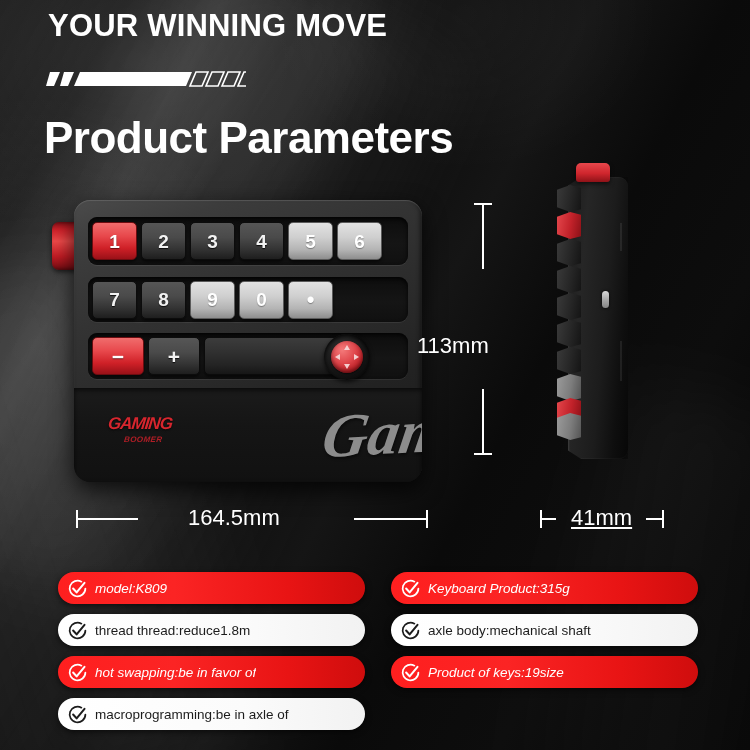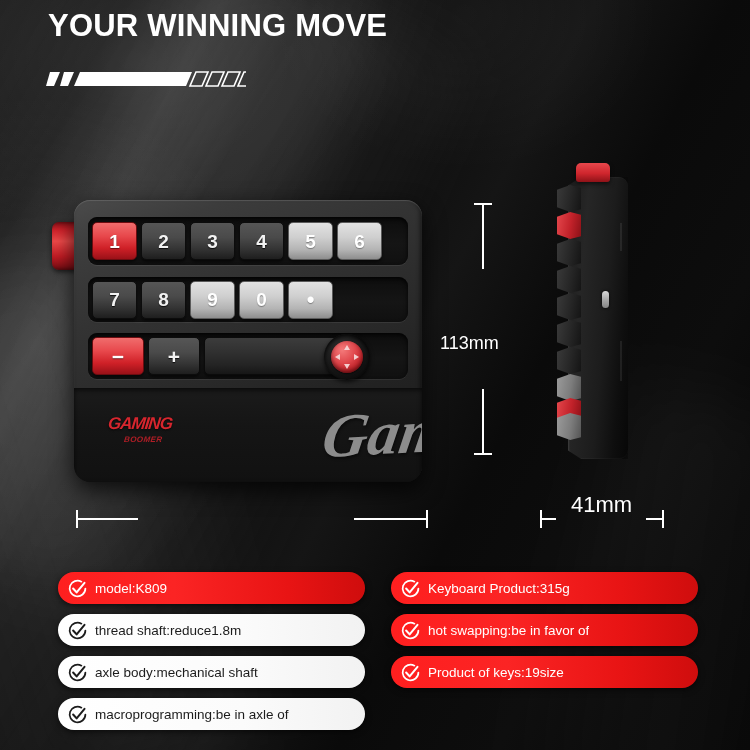--- a/index.html
+++ b/index.html
@@ -239,22 +239,22 @@
   .dim-v-seg {
     position: absolute; left: 0; width: 2px;
     background: #ffffff;
   }
   .dim-v-seg.top { top: 0; height: 66px; }
   .dim-v-seg.bot { top: 186px; height: 66px; }
   .dim-cap-h {
     position: absolute; left: -8px; width: 18px; height: 2px; background: #ffffff;
   }
   .dim-label-v {
-    position: absolute; left: 440px; top: 333px;
-    font-size: 18px; color: #ffffff; font-weight: normal;
+    position: absolute; left: 417px; top: 333px;
+    font-size: 22px; color: #ffffff; font-weight: normal;
     white-space: nowrap;
   }
 
   .dim-h { position: absolute; height: 2px; }
   .dim-h-line { position: absolute; top: 0; height: 2px; background: #ffffff; }
   .dim-cap-v {
     position: absolute; top: -8px; width: 2px; height: 18px; background: #ffffff;
   }
   .dim-label-h {
     position: absolute; font-size: 22px; color: #ffffff; white-space: nowrap;
@@ -280,21 +280,21 @@
     background: linear-gradient(90deg, #ff1f1f 0%, #fb2424 38%, #e81414 75%, #cf0d0d 100%);
   }
   .pill-white {
     background: linear-gradient(90deg, #ffffff 0%, #fbfbfb 60%, #f2f2f2 100%);
   }
   .pill-icon { width: 21px; height: 21px; flex: 0 0 21px; margin-right: 7px; }
   .pill-text {
     font-size: 13.5px; white-space: nowrap;
     overflow: hidden; text-overflow: clip;
   }
-  .pill-red .pill-text { color: #ffffff; }
+  .pill-red .pill-text { color: #ffffff; font-style: italic; }
   .pill-white .pill-text { color: #1c1c1c; }
 </style>
 </head>
 <body>
 
 <div id="page">
 
   <div class="streak streak-a"></div>
   <div class="streak streak-b"></div>
   <div class="streak streak-c"></div>
@@ -307,20 +307,21 @@
       <polygon points="4,4 14,4 8,18 0,18" fill="#ffffff"></polygon>
       <polygon points="18,4 28,4 22,18 14,18" fill="#ffffff"></polygon>
       <polygon points="34,4 146,4 140,18 28,18" fill="#ffffff"></polygon>
       <polygon points="150,4 162,4 156,18 144,18" fill="none" stroke="#ffffff" stroke-width="1.6"></polygon>
       <polygon points="166,4 178,4 172,18 160,18" fill="none" stroke="#ffffff" stroke-width="1.6"></polygon>
       <polygon points="182,4 194,4 188,18 176,18" fill="none" stroke="#ffffff" stroke-width="1.6"></polygon>
       <polygon points="198,4 210,4 204,18 192,18" fill="none" stroke="#ffffff" stroke-width="1.6"></polygon>
     </svg>
   </div>
 
+  <div class="page-title">Product Parameters</div>
 
   <div class="kb-wrap">
 
     <div class="kb-knob"></div>
 
     <div class="kb-body">
 
       <div class="kb-row kb-row-1">
         <div class="kc kc-red kc-num">1</div>
         <div class="kc kc-dark kc-num">2</div>
@@ -392,28 +393,29 @@
     <div class="dim-cap-h" style="top:250px"></div>
   </div>
   <div class="dim-label-v">113mm</div>
 
   <div class="dim-h" style="left:76px; top:518px; width:352px;">
     <div class="dim-cap-v" style="left:0px"></div>
     <div class="dim-h-line" style="left:0px; width:62px;"></div>
     <div class="dim-h-line" style="left:278px; width:72px;"></div>
     <div class="dim-cap-v" style="left:350px"></div>
   </div>
+  <div class="dim-label-h" style="left:188px; top:505px;">164.5mm</div>
 
   <div class="dim-h" style="left:540px; top:518px; width:124px;">
     <div class="dim-cap-v" style="left:0px"></div>
     <div class="dim-h-line" style="left:0px; width:16px;"></div>
     <div class="dim-h-line" style="left:106px; width:16px;"></div>
     <div class="dim-cap-v" style="left:122px"></div>
   </div>
-  <div class="dim-label-h" style="left:571px; top:492px;">41mm</div>
+  <div class="dim-label-h" style="left:571px; top:505px;text-decoration:underline;">41mm</div>
 
   <div class="specs">
 
     <div class="pill pill-red">
       <span class="pill-icon">
         <svg width="21" height="21" viewBox="0 0 24 24">
           <path d="M21 12a9 9 0 1 1-4.5-7.8" fill="none" stroke="#ffffff" stroke-width="2" stroke-linecap="round"></path>
           <polyline points="7,12 11,16.5 20,5.5" fill="none" stroke="#ffffff" stroke-width="2.3" stroke-linecap="round" stroke-linejoin="round"></polyline>
         </svg>
       </span>
@@ -430,59 +432,59 @@
       <span class="pill-text">Keyboard Product:315g</span>
     </div>
 
     <div class="pill pill-white">
       <span class="pill-icon">
         <svg width="21" height="21" viewBox="0 0 24 24">
           <path d="M21 12a9 9 0 1 1-4.5-7.8" fill="none" stroke="#1c1c1c" stroke-width="2" stroke-linecap="round"></path>
           <polyline points="7,12 11,16.5 20,5.5" fill="none" stroke="#1c1c1c" stroke-width="2.3" stroke-linecap="round" stroke-linejoin="round"></polyline>
         </svg>
       </span>
-      <span class="pill-text">thread shaft:reduce1.8m</span>
+      <span class="pill-text">thread thread:reduce1.8m</span>
+    </div>
+
+    <div class="pill pill-white">
+      <span class="pill-icon">
+        <svg width="21" height="21" viewBox="0 0 24 24">
+          <path d="M21 12a9 9 0 1 1-4.5-7.8" fill="none" stroke="#1c1c1c" stroke-width="2" stroke-linecap="round"></path>
+          <polyline points="7,12 11,16.5 20,5.5" fill="none" stroke="#1c1c1c" stroke-width="2.3" stroke-linecap="round" stroke-linejoin="round"></polyline>
+        </svg>
+      </span>
+      <span class="pill-text">axle body:mechanical shaft</span>
     </div>
 
     <div class="pill pill-red">
       <span class="pill-icon">
         <svg width="21" height="21" viewBox="0 0 24 24">
           <path d="M21 12a9 9 0 1 1-4.5-7.8" fill="none" stroke="#ffffff" stroke-width="2" stroke-linecap="round"></path>
           <polyline points="7,12 11,16.5 20,5.5" fill="none" stroke="#ffffff" stroke-width="2.3" stroke-linecap="round" stroke-linejoin="round"></polyline>
         </svg>
       </span>
       <span class="pill-text">hot swapping:be in favor of</span>
     </div>
 
+    <div class="pill pill-red">
+      <span class="pill-icon">
+        <svg width="21" height="21" viewBox="0 0 24 24">
+          <path d="M21 12a9 9 0 1 1-4.5-7.8" fill="none" stroke="#ffffff" stroke-width="2" stroke-linecap="round"></path>
+          <polyline points="7,12 11,16.5 20,5.5" fill="none" stroke="#ffffff" stroke-width="2.3" stroke-linecap="round" stroke-linejoin="round"></polyline>
+        </svg>
+      </span>
+      <span class="pill-text">Product of keys:19size</span>
+    </div>
+
     <div class="pill pill-white">
       <span class="pill-icon">
         <svg width="21" height="21" viewBox="0 0 24 24">
           <path d="M21 12a9 9 0 1 1-4.5-7.8" fill="none" stroke="#1c1c1c" stroke-width="2" stroke-linecap="round"></path>
           <polyline points="7,12 11,16.5 20,5.5" fill="none" stroke="#1c1c1c" stroke-width="2.3" stroke-linecap="round" stroke-linejoin="round"></polyline>
         </svg>
       </span>
-      <span class="pill-text">axle body:mechanical shaft</span>
-    </div>
-
-    <div class="pill pill-red">
-      <span class="pill-icon">
-        <svg width="21" height="21" viewBox="0 0 24 24">
-          <path d="M21 12a9 9 0 1 1-4.5-7.8" fill="none" stroke="#ffffff" stroke-width="2" stroke-linecap="round"></path>
-          <polyline points="7,12 11,16.5 20,5.5" fill="none" stroke="#ffffff" stroke-width="2.3" stroke-linecap="round" stroke-linejoin="round"></polyline>
-        </svg>
-      </span>
-      <span class="pill-text">Product of keys:19size</span>
-    </div>
-
-    <div class="pill pill-white">
-      <span class="pill-icon">
-        <svg width="21" height="21" viewBox="0 0 24 24">
-          <path d="M21 12a9 9 0 1 1-4.5-7.8" fill="none" stroke="#1c1c1c" stroke-width="2" stroke-linecap="round"></path>
-          <polyline points="7,12 11,16.5 20,5.5" fill="none" stroke="#1c1c1c" stroke-width="2.3" stroke-linecap="round" stroke-linejoin="round"></polyline>
-        </svg>
-      </span>
       <span class="pill-text">macroprogramming:be in axle of</span>
     </div>
 
 
   </div>
 
 </div>
 
 </body></html>

